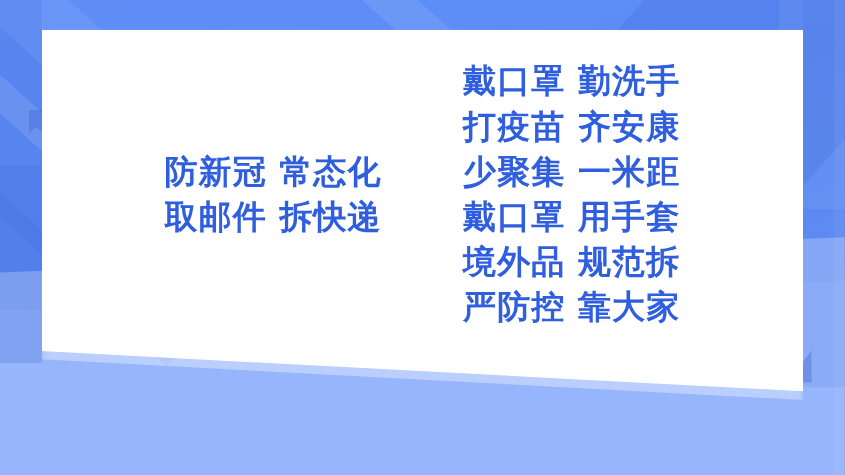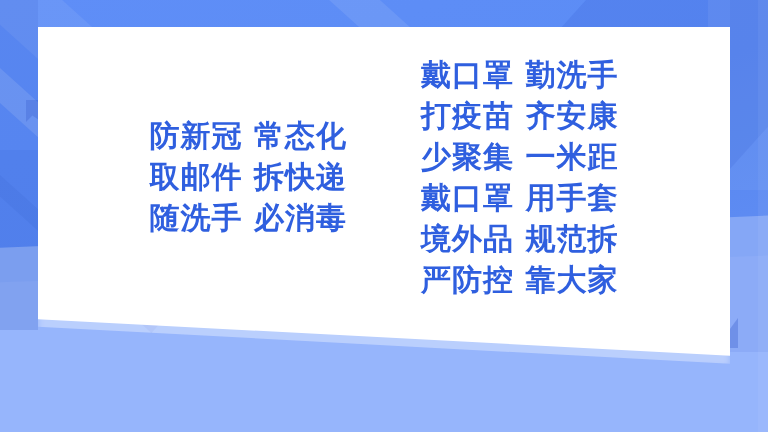--- a/index.html
+++ b/index.html
@@ -200,21 +200,20 @@
   <div class="notch-right"></div>
   <div class="edge-right-dark"></div>
 
   <div class="card-shadow"></div>
   <div class="card"></div>
 
   <div class="slogan-grid">
     <div class="col">
       <div class="slogan-line">防新冠 常态化</div>
       <div class="slogan-line">取邮件 拆快递</div>
-      <div class="slogan-line">随洗手 必消毒</div>
     </div>
     <div class="col">
       <div class="slogan-line">戴口罩 勤洗手</div>
       <div class="slogan-line">打疫苗 齐安康</div>
       <div class="slogan-line">少聚集 一米距</div>
       <div class="slogan-line">戴口罩 用手套</div>
       <div class="slogan-line">境外品 规范拆</div>
       <div class="slogan-line">严防控 靠大家</div>
     </div>
   </div>

